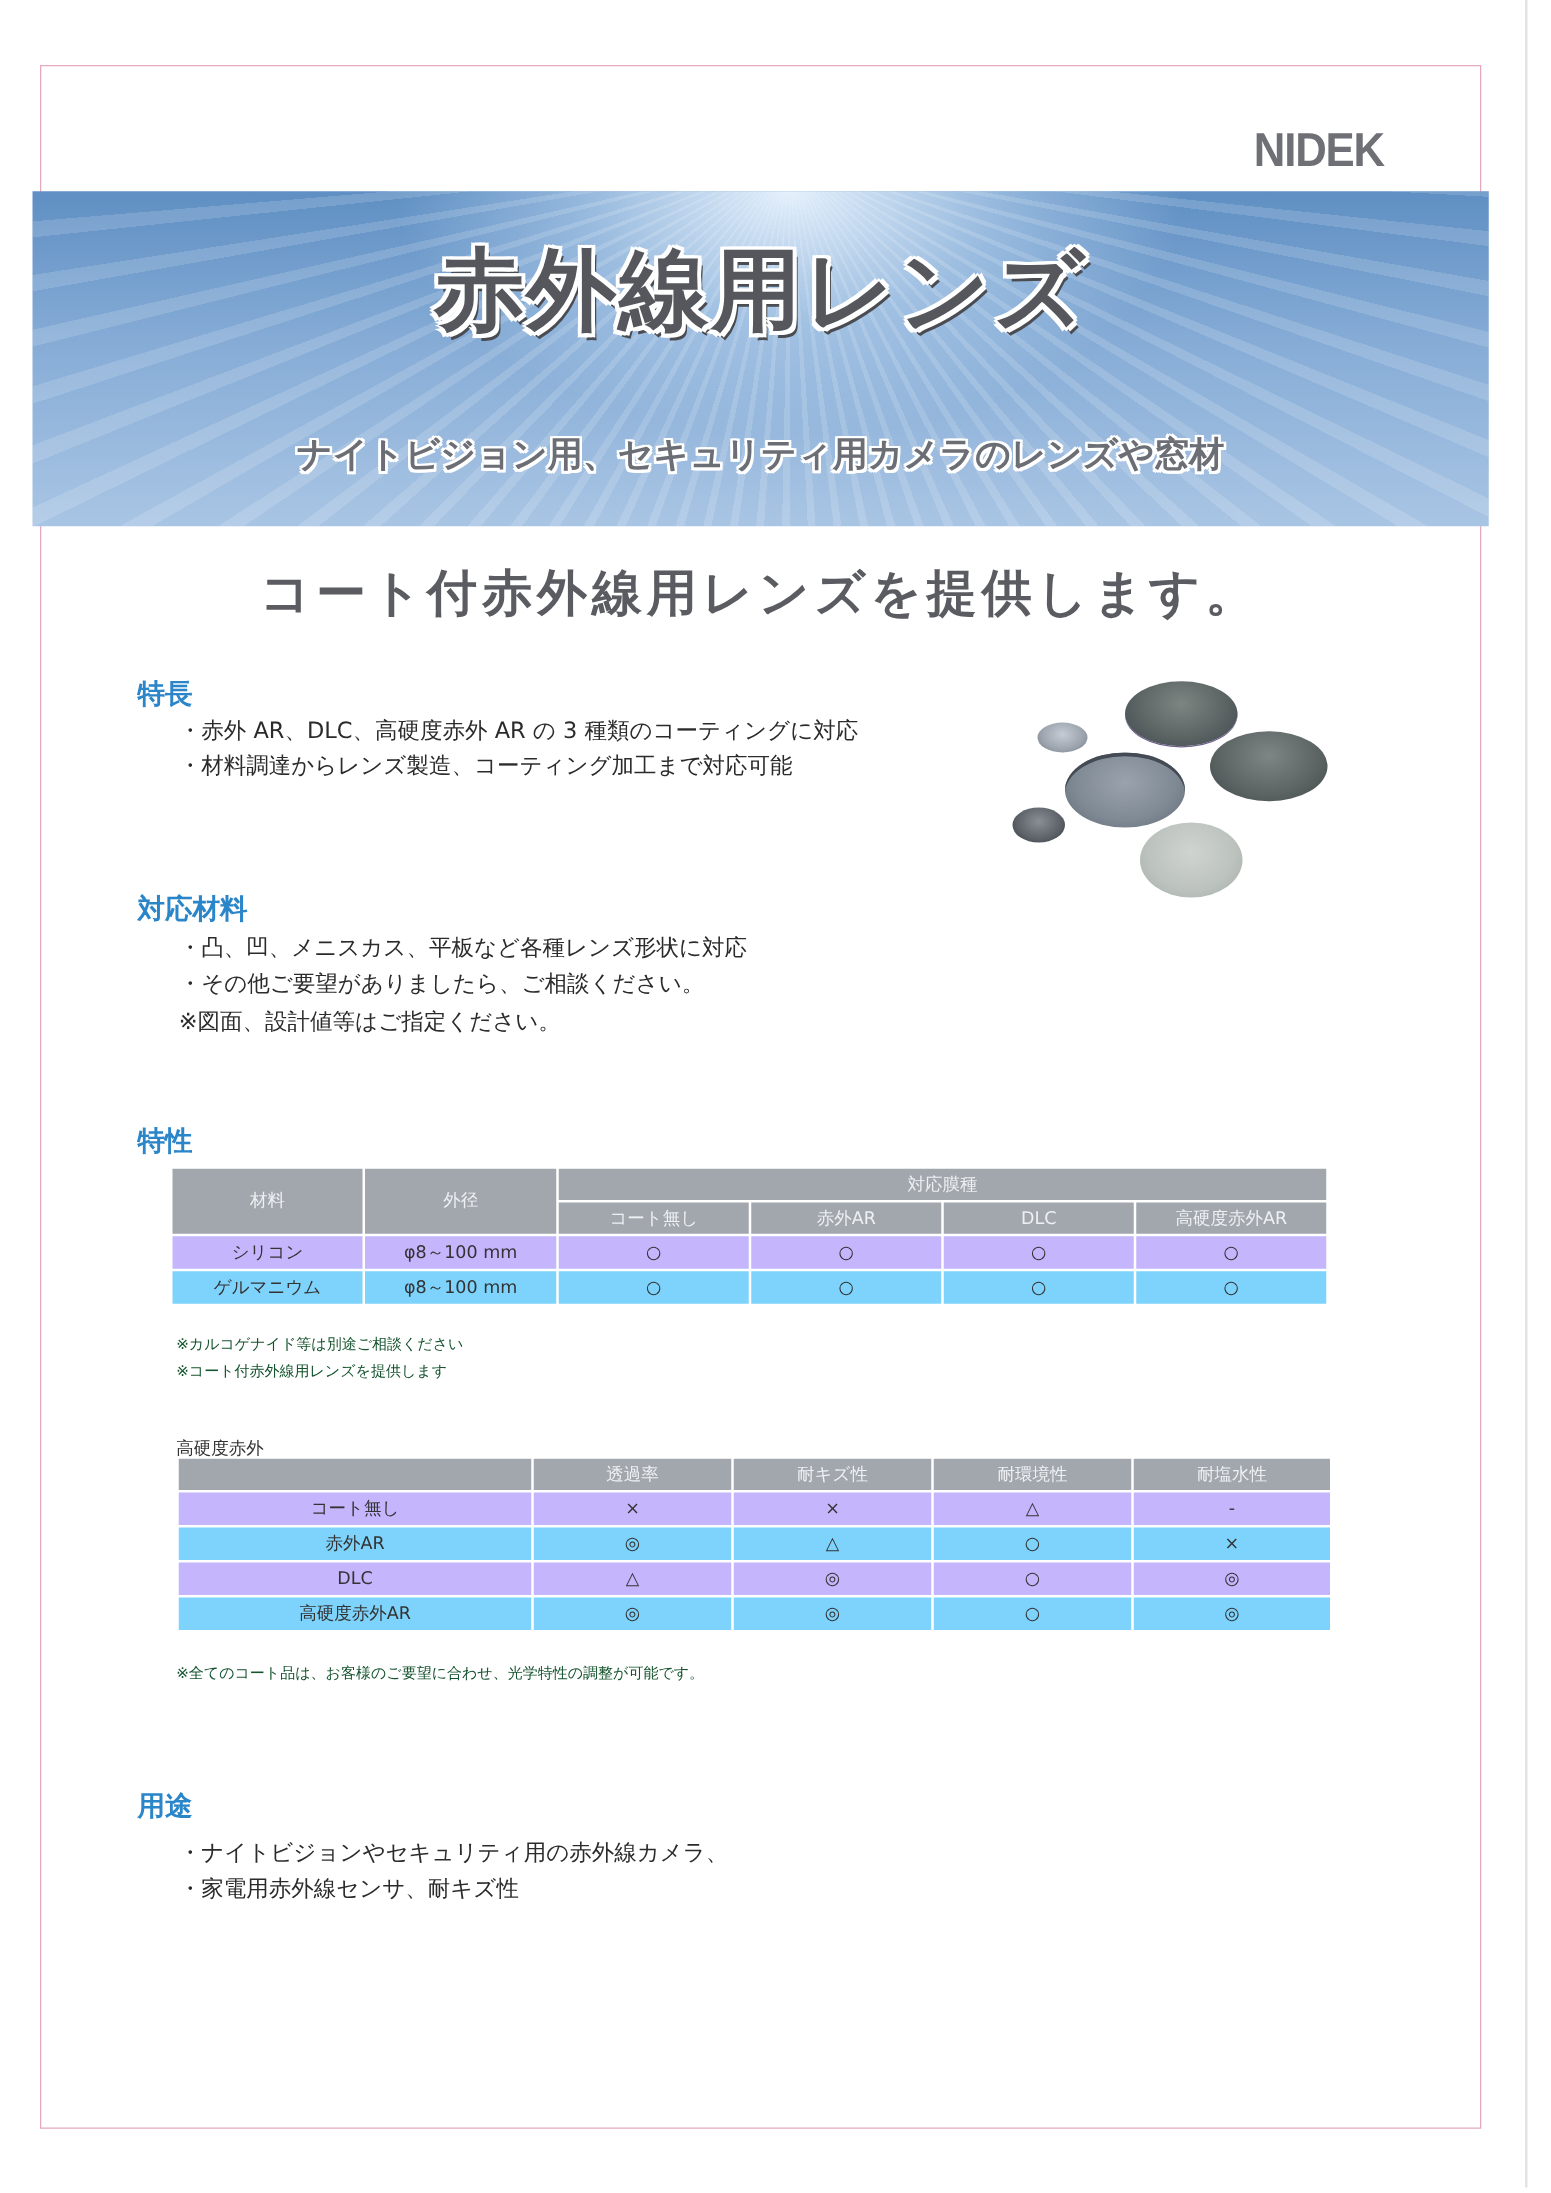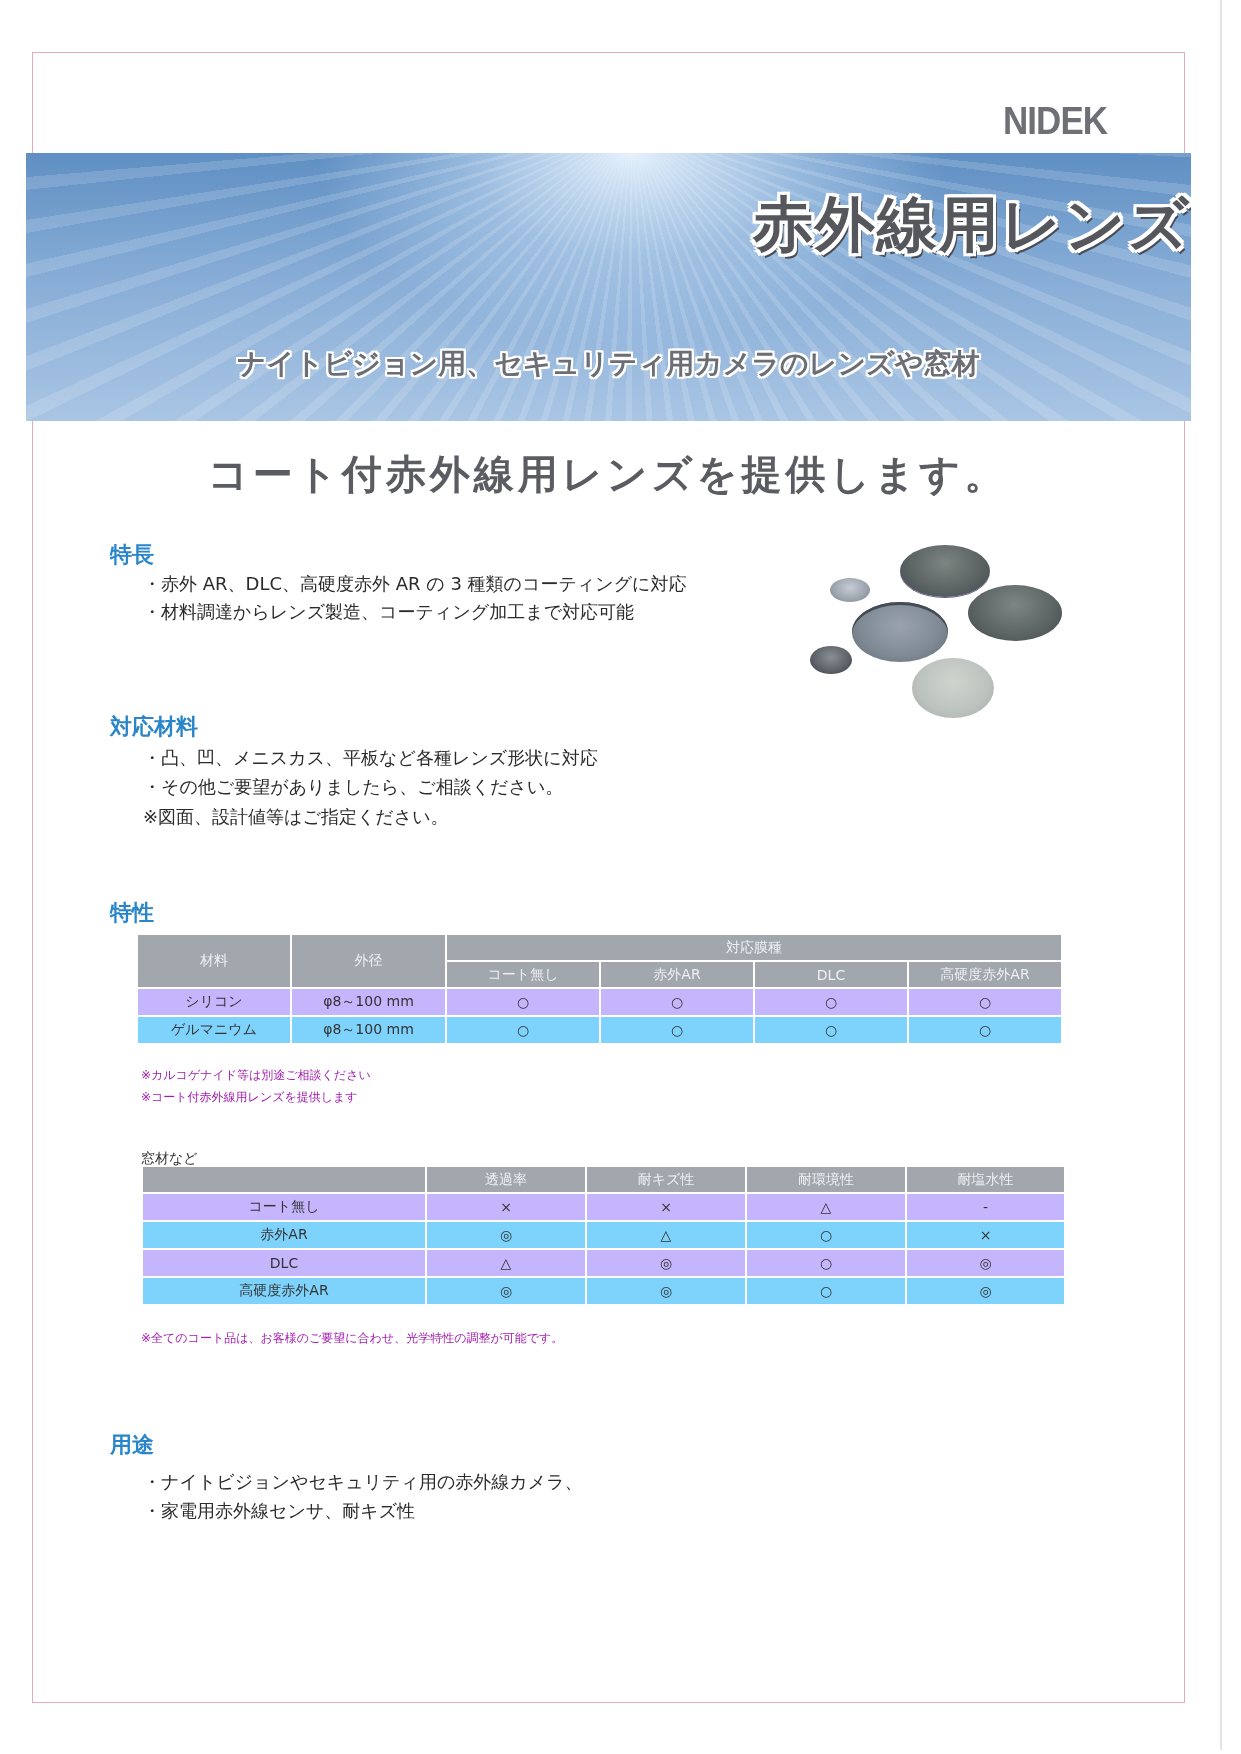--- a/index.html
+++ b/index.html
@@ -28,22 +28,22 @@
     background:
       radial-gradient(ellipse 420px 260px at 52% 0%, rgba(235,245,255,0.95) 0%, rgba(190,215,240,0.55) 40%, rgba(120,160,205,0) 75%),
       linear-gradient(180deg, #5f8fc3 0%, #86acd6 45%, #a9c5e4 100%);
   }
   .banner-rays {
     position: absolute; inset: 0;
     background: repeating-conic-gradient(from 180deg at 52% -10%, rgba(255,255,255,0.16) 0deg 1.2deg, rgba(255,255,255,0) 1.2deg 4deg);
     opacity: 0.9;
   }
   .banner-title {
-    position: absolute; left: 0; right: 0; top: 32px; text-align: right;
-    font-size: 60px; font-weight: bold; color: #55575c; letter-spacing: 2px;
+    position: absolute; left: 0; right: 0; top: 32px; text-align: center;
+    font-size: 72px; font-weight: bold; color: #55575c; letter-spacing: 2px;
     text-shadow:
       -3px -3px 0 #fff, 3px -3px 0 #fff, -3px 3px 0 #fff, 3px 3px 0 #fff,
       0 -3px 0 #fff, 0 3px 0 #fff, -3px 0 0 #fff, 3px 0 0 #fff,
       4px 5px 0 #4a4c52;
     font-family: Liberation Mono, monospace;
   }
   .banner-sub {
     position: absolute; left: 0; right: 0; top: 192px; text-align: center;
     font-size: 28px; font-weight: bold; color: #6b6e74; letter-spacing: 0px;
     text-shadow:
@@ -67,21 +67,21 @@
     position: absolute; border-collapse: separate; border-spacing: 2px;
     font-size: 14px; table-layout: fixed;
   }
   table.spec th {
     background: #a2a7ae; color: #eef0f2; font-weight: normal; text-align: center;
     padding: 0; height: 25px;
   }
   table.spec td { text-align: center; padding: 0; height: 26px; color: #333; }
   tr.blue td { background: #c4b5fd; }
   tr.gray td { background: #7dd3fc; }
-  .note { position: absolute; left: 141px; font-size: 12px; color: #a21caf; white-space: nowrap; }
+  .note { position: absolute; left: 141px; font-size: 12px; color: #14532d; white-space: nowrap; }
   .caption { position: absolute; left: 141px; font-size: 14px; color: #333; }
 </style>
 </head>
 <body>
 
 <div class="scan-line"></div>
 <div class="page-border"></div>
 
 <div class="logo">NIDEK</div>
 
@@ -149,21 +149,21 @@
     <td>○</td>
     <td>○</td>
     <td>○</td>
   </tr>
 </tbody>
   </table>
 
 <div class="note" style="top:1067px;">※カルコゲナイド等は別途ご相談ください</div>
 <div class="note" style="top:1089px;">※コート付赤外線用レンズを提供します</div>
 
-<div class="caption" style="top:1150px;">窓材など</div>
+<div class="caption" style="top:1150px;">高硬度赤外</div>
 
 <table class="spec" style="left:141px;top:1165px;width:921px;">
   <colgroup>
     <col style="width:282px">
       <col style="width:158px">
       <col style="width:158px">
       <col style="width:158px">
       <col style="width:157px">
   </colgroup>
   <tbody>

